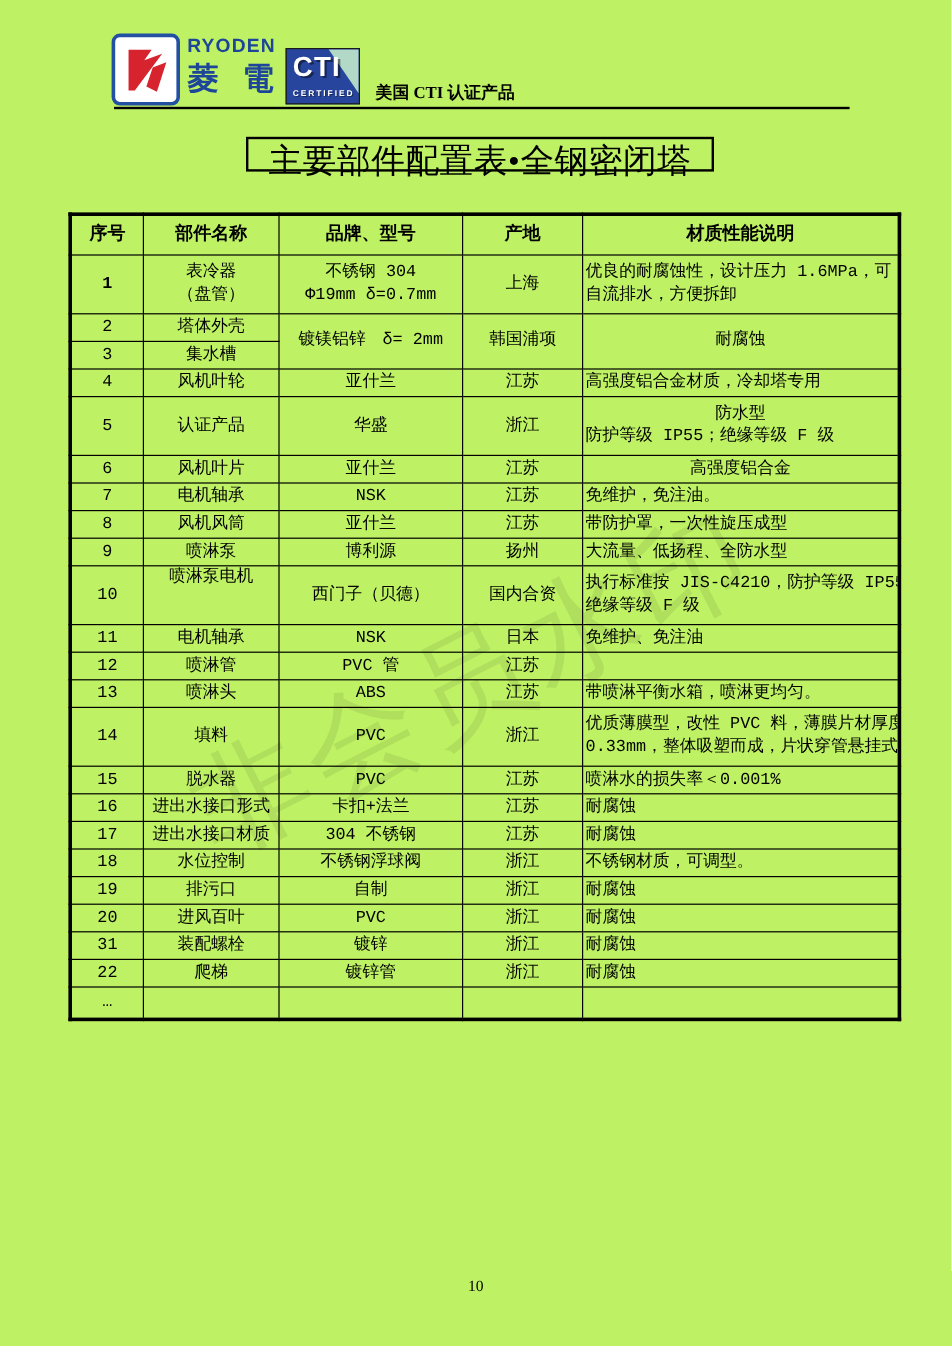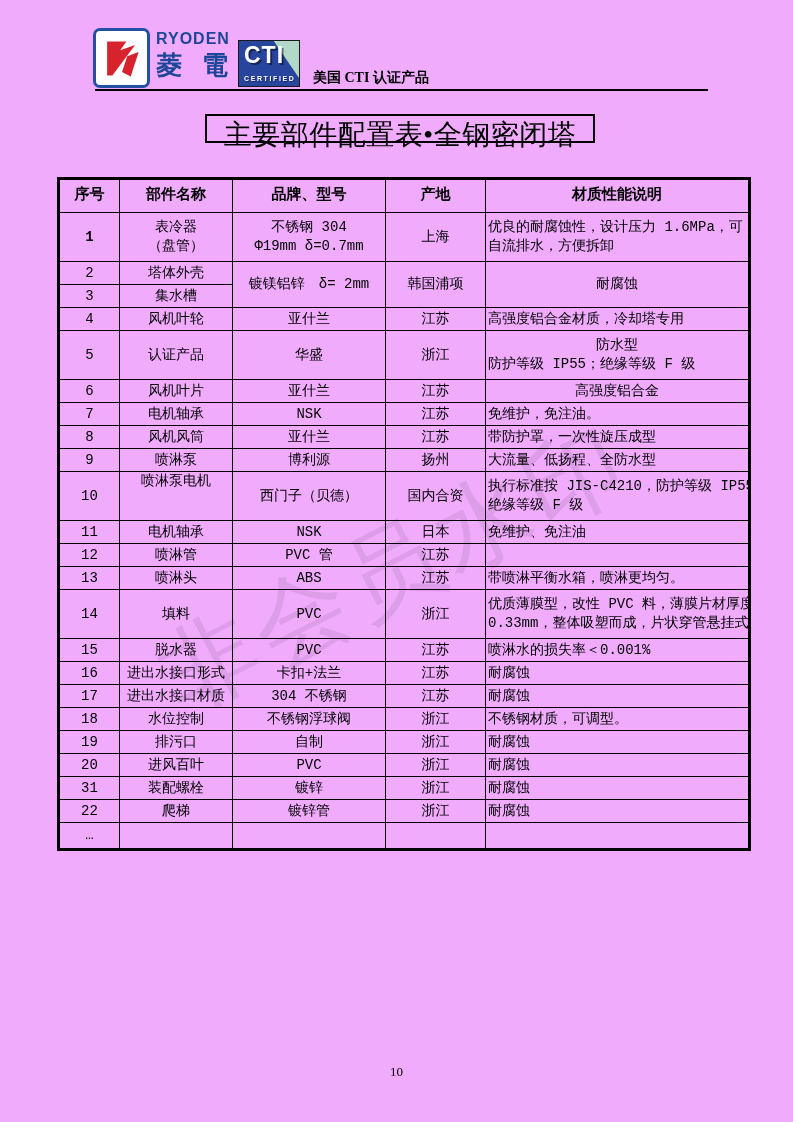--- a/index.html
+++ b/index.html
@@ -1,16 +1,16 @@
 <!DOCTYPE html>
 <html><head>
 <meta charset="utf-8">
 <style>
   html,body{margin:0;padding:0;background:#fff;}
-  .page{position:relative;width:793px;height:1122px;background:#f0abfc;overflow:hidden;
+  .page{position:relative;width:793px;height:1122px;background:#bef264;overflow:hidden;
         font-family:"Liberation Serif",serif;color:#000;}
 
   
   .logo-box{position:absolute;left:93px;top:28px;width:57px;height:60px;
             border:3px solid #2450a4;border-radius:7px;box-sizing:border-box;
             display:flex;align-items:center;justify-content:center;background:#fff;}
   .brand-latin{position:absolute;left:156px;top:30px;font-family:"Liberation Sans",sans-serif;
             font-weight:bold;font-size:16px;letter-spacing:1px;color:#1d4699;}
   .brand-cjk{position:absolute;left:156px;top:48px;font-size:26px;font-weight:bold;
             color:#1d4699;letter-spacing:20px;white-space:nowrap;font-family:"Liberation Serif",serif;}

